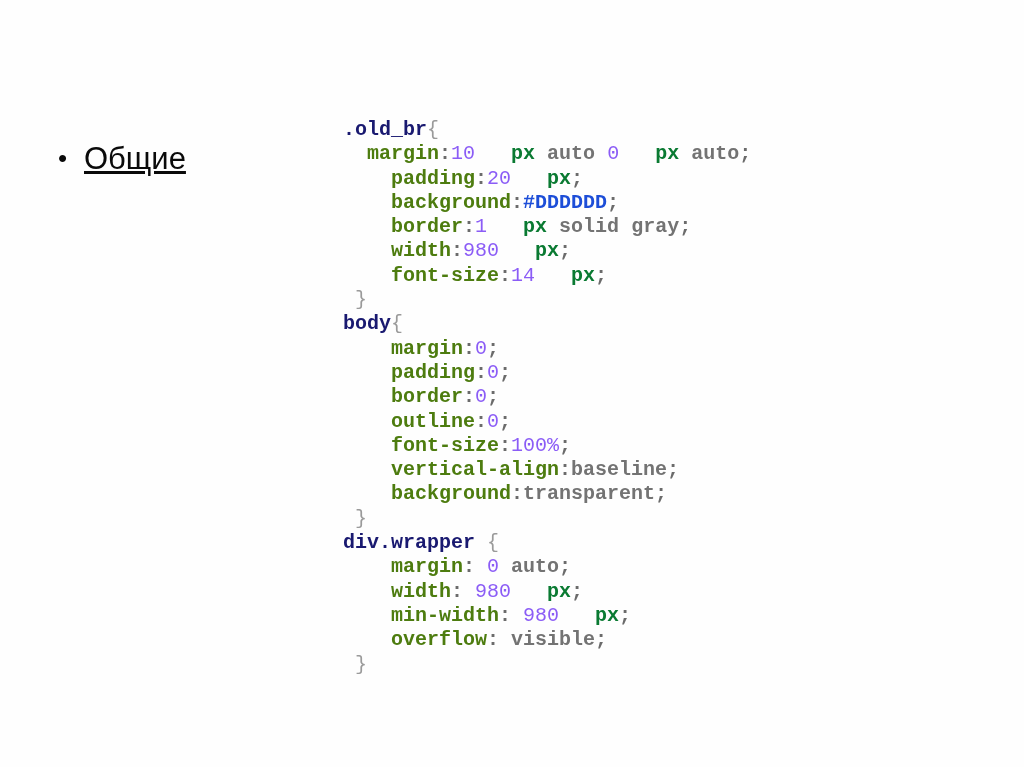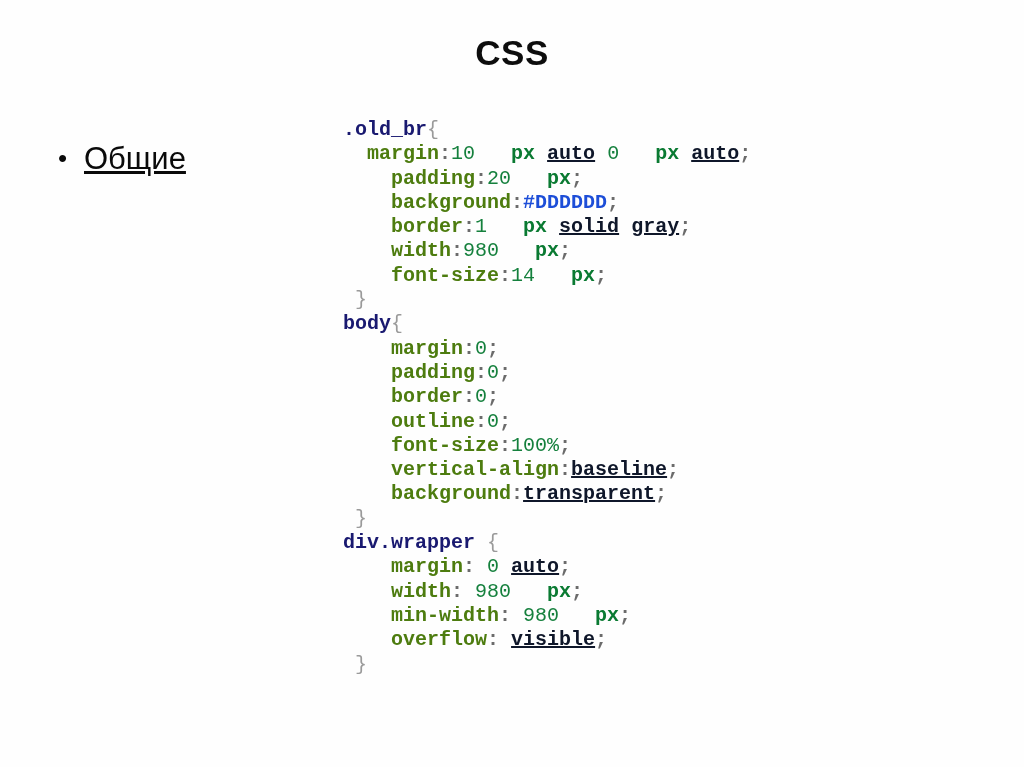--- a/index.html
+++ b/index.html
@@ -79,33 +79,32 @@
   .code-line {
     white-space: pre;
     height: 24.3px;
   }
 
   
   .tok-sel      { color: #191970; font-weight: 700; }
   .tok-brace    { color: #9a9a9a; font-weight: 400; }
   .tok-prop     { color: #4d7c0f; font-weight: 700; }
   .tok-colon    { color: #6b6b6b; font-weight: 700; }
-  .tok-num      { color: #15803d; font-weight: 400; }
+  .tok-num      { color: #8b5cf6; font-weight: 400; }
   .tok-unit     { color: #0a7a32; font-weight: 700; padding-left: 36px; }
-  .tok-kw       { color: #0f172a; font-weight: 700; text-decoration: underline; }
+  .tok-kw       { color: #737373; font-weight: 700; }
   .tok-hex      { color: #1d4ed8; font-weight: 700; }
   .tok-semi     { color: #6b6b6b; font-weight: 700; }
   .tok-plain    { color: #333333; font-weight: 700; }
 </style>
 </head>
 <body>
 
 <div class="slide">
 
-  <div class="slide-title">CSS</div>
 
   <div class="bullet-list">
     <div class="bullet-row">
       <span class="bullet-mark">•</span>
       <span class="bullet-text">Общие</span>
     </div>
   </div>
 
   <div class="code-block" id="code-block"><div class="code-line"><span class="tok-sel">.old_br</span><span class="tok-brace">{</span></div><div class="code-line"><span class="tok-plain">  </span><span class="tok-prop">margin</span><span class="tok-colon">:</span><span class="tok-num">10</span><span class="tok-unit">px</span><span class="tok-plain"> </span><span class="tok-kw">auto</span><span class="tok-plain"> </span><span class="tok-num">0</span><span class="tok-unit">px</span><span class="tok-plain"> </span><span class="tok-kw">auto</span><span class="tok-semi">;</span></div><div class="code-line"><span class="tok-plain">    </span><span class="tok-prop">padding</span><span class="tok-colon">:</span><span class="tok-num">20</span><span class="tok-unit">px</span><span class="tok-semi">;</span></div><div class="code-line"><span class="tok-plain">    </span><span class="tok-prop">background</span><span class="tok-colon">:</span><span class="tok-hex">#DDDDDD</span><span class="tok-semi">;</span></div><div class="code-line"><span class="tok-plain">    </span><span class="tok-prop">border</span><span class="tok-colon">:</span><span class="tok-num">1</span><span class="tok-unit">px</span><span class="tok-plain"> </span><span class="tok-kw">solid</span><span class="tok-plain"> </span><span class="tok-kw">gray</span><span class="tok-semi">;</span></div><div class="code-line"><span class="tok-plain">    </span><span class="tok-prop">width</span><span class="tok-colon">:</span><span class="tok-num">980</span><span class="tok-unit">px</span><span class="tok-semi">;</span></div><div class="code-line"><span class="tok-plain">    </span><span class="tok-prop">font-size</span><span class="tok-colon">:</span><span class="tok-num">14</span><span class="tok-unit">px</span><span class="tok-semi">;</span></div><div class="code-line"><span class="tok-plain"> </span><span class="tok-brace">}</span></div><div class="code-line"><span class="tok-sel">body</span><span class="tok-brace">{</span></div><div class="code-line"><span class="tok-plain">    </span><span class="tok-prop">margin</span><span class="tok-colon">:</span><span class="tok-num">0</span><span class="tok-semi">;</span></div><div class="code-line"><span class="tok-plain">    </span><span class="tok-prop">padding</span><span class="tok-colon">:</span><span class="tok-num">0</span><span class="tok-semi">;</span></div><div class="code-line"><span class="tok-plain">    </span><span class="tok-prop">border</span><span class="tok-colon">:</span><span class="tok-num">0</span><span class="tok-semi">;</span></div><div class="code-line"><span class="tok-plain">    </span><span class="tok-prop">outline</span><span class="tok-colon">:</span><span class="tok-num">0</span><span class="tok-semi">;</span></div><div class="code-line"><span class="tok-plain">    </span><span class="tok-prop">font-size</span><span class="tok-colon">:</span><span class="tok-num">100%</span><span class="tok-semi">;</span></div><div class="code-line"><span class="tok-plain">    </span><span class="tok-prop">vertical-align</span><span class="tok-colon">:</span><span class="tok-kw">baseline</span><span class="tok-semi">;</span></div><div class="code-line"><span class="tok-plain">    </span><span class="tok-prop">background</span><span class="tok-colon">:</span><span class="tok-kw">transparent</span><span class="tok-semi">;</span></div><div class="code-line"><span class="tok-plain"> </span><span class="tok-brace">}</span></div><div class="code-line"><span class="tok-sel">div.wrapper</span><span class="tok-plain"> </span><span class="tok-brace">{</span></div><div class="code-line"><span class="tok-plain">    </span><span class="tok-prop">margin</span><span class="tok-colon">:</span><span class="tok-plain"> </span><span class="tok-num">0</span><span class="tok-plain"> </span><span class="tok-kw">auto</span><span class="tok-semi">;</span></div><div class="code-line"><span class="tok-plain">    </span><span class="tok-prop">width</span><span class="tok-colon">:</span><span class="tok-plain"> </span><span class="tok-num">980</span><span class="tok-unit">px</span><span class="tok-semi">;</span></div><div class="code-line"><span class="tok-plain">    </span><span class="tok-prop">min-width</span><span class="tok-colon">:</span><span class="tok-plain"> </span><span class="tok-num">980</span><span class="tok-unit">px</span><span class="tok-semi">;</span></div><div class="code-line"><span class="tok-plain">    </span><span class="tok-prop">overflow</span><span class="tok-colon">:</span><span class="tok-plain"> </span><span class="tok-kw">visible</span><span class="tok-semi">;</span></div><div class="code-line"><span class="tok-plain"> </span><span class="tok-brace">}</span></div></div>
 

